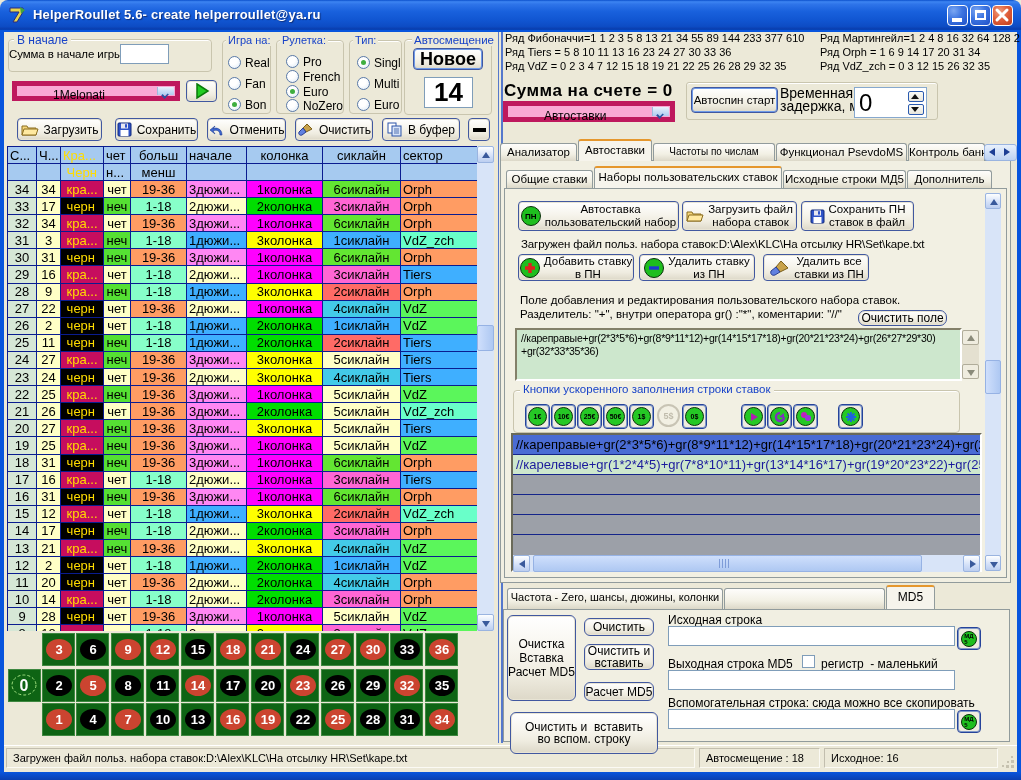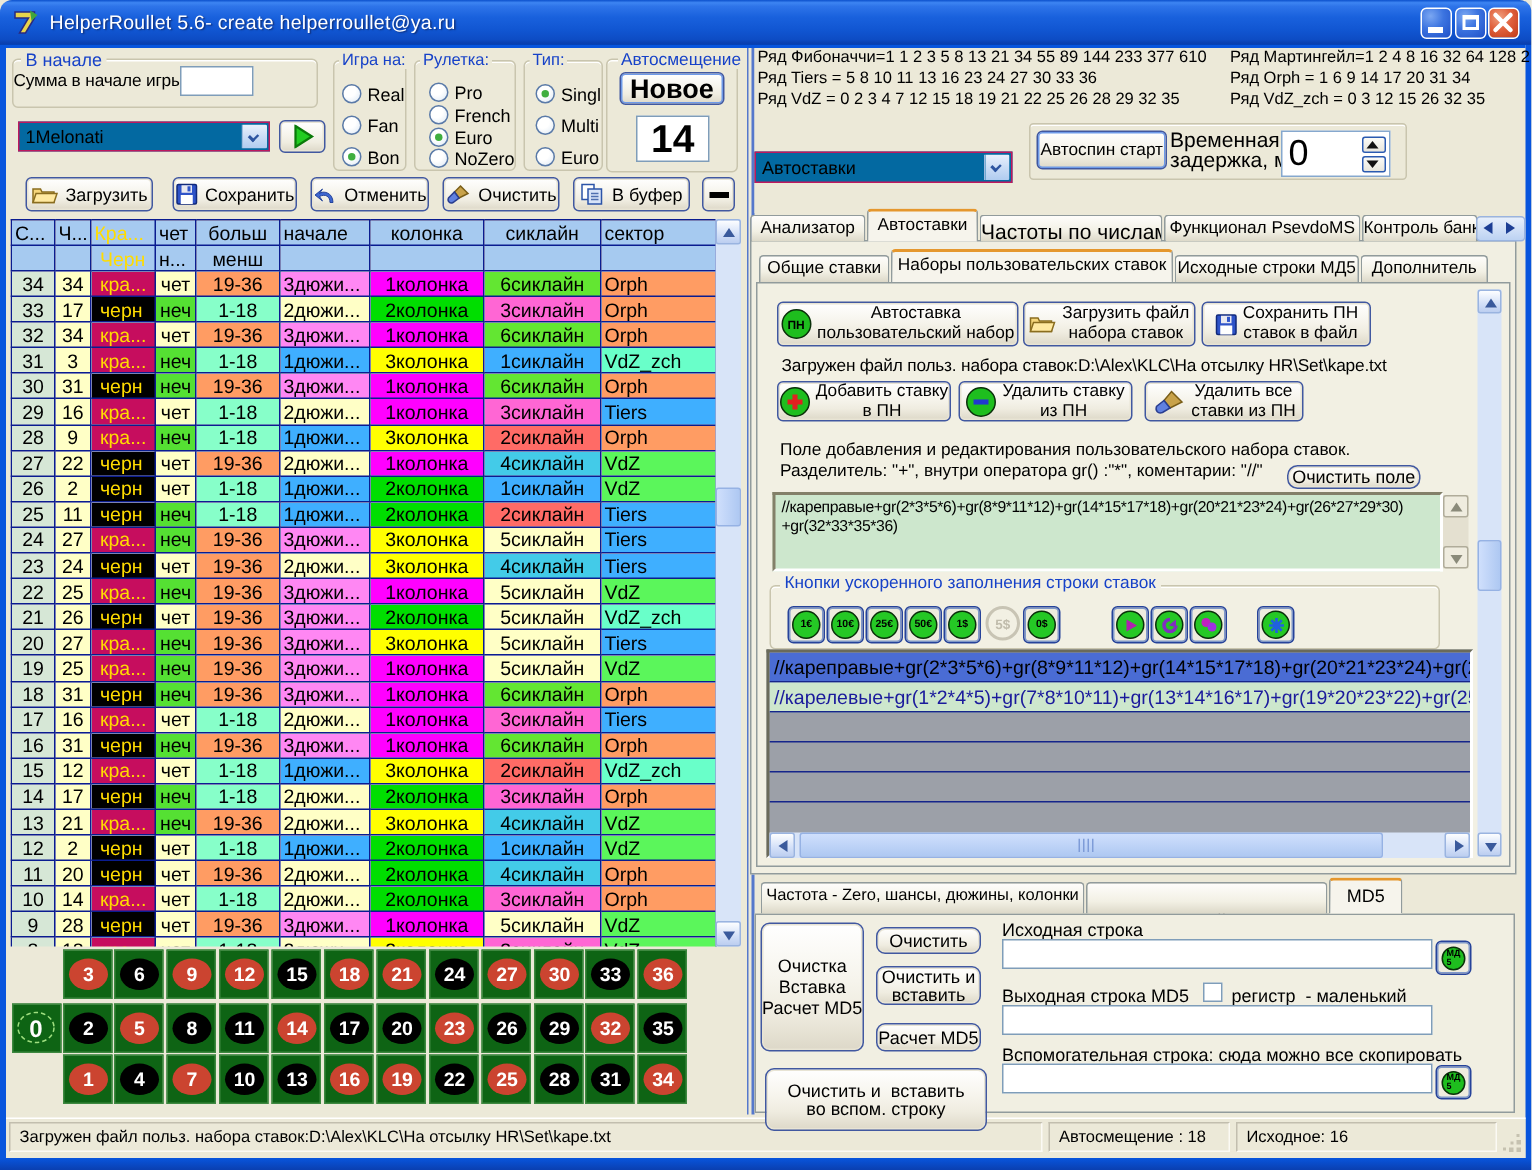--- a/index.html
+++ b/index.html
@@ -2,40 +2,40 @@
 <html><head><meta charset="utf-8">
 <style>
 *{margin:0;padding:0;box-sizing:border-box;}
 html,body{width:1021px;height:780px;overflow:hidden;}
 body{font-family:"Liberation Sans",sans-serif;font-size:11px;color:#000;}
 #win{position:absolute;left:0;top:0;width:1021px;height:780px;background:#ECE9D8;overflow:hidden;}
 .ab{position:absolute;}
 
 #tb{left:0;top:0;width:1021px;height:30px;border-radius:8px 8px 0 0;
 background:linear-gradient(180deg,#0B50CC 0%,#3D85F2 6%,#2E74E9 14%,#1961DD 38%,#1156D2 66%,#0D4CC4 88%,#0A3FB0 96%,#0443B8 100%);}
-#tb .txt{position:absolute;left:33px;top:7px;font-size:13px;font-weight:normal;color:#fff;text-shadow:1px 1px 1px #10307A;letter-spacing:.2px;}
+#tb .txt{position:absolute;left:33px;top:7px;font-size:13px;font-weight:bold;color:#fff;text-shadow:1px 1px 1px #10307A;letter-spacing:.2px;}
 .wbtn{position:absolute;top:5px;width:21px;height:21px;border-radius:4px;border:1px solid #fff;}
 .wbtn.bl{background:radial-gradient(circle at 30% 25%,#7BA7F2 0%,#3C74E0 45%,#1F50C8 100%);}
 .wbtn.rd{background:radial-gradient(circle at 35% 30%,#F0A080 0%,#E0603C 45%,#C03A18 100%);}
 
 .wb{background:#0855DD;}
 
 .gb{border:1px solid #C9C5AE;border-radius:4px;box-shadow:0 1px 0 #fff inset;}
 
 .btn{background:linear-gradient(180deg,#FFFFFF 0%,#F6F4EC 45%,#EFECE0 70%,#DDD8C8 100%);border:1px solid #4158A0;border-radius:4px;box-shadow:0 0 0 1px #E8E4D4 inset;display:flex;align-items:center;justify-content:center;text-align:center;white-space:nowrap;}
 .btn.def{box-shadow:0 0 0 1px #6E9AE8 inset;}
 
 .inp{background:#fff;border:1px solid #7F9DB9;}
 .sunk{background:#fff;border-top:2px solid #838069;border-left:2px solid #838069;border-right:2px solid #FFFFFF;border-bottom:2px solid #FFFFFF;}
 
 .rad{width:13px;height:13px;border-radius:50%;border:1px solid #5A7AA8;background:radial-gradient(circle at 35% 30%,#FFFFFF 40%,#DCE8F4 100%);}
 .rad.on::after{content:"";position:absolute;left:3px;top:3px;width:5px;height:5px;border-radius:50%;background:#3FAE3F;}
 .rlbl{font-size:12px;}
 
-.cmb{background:#0369a1;border:1px solid #be185d;}
+.cmb{background:#f9a8d4;border:5px solid #be185d;padding-left:32px;}
 .cmbb{position:absolute;right:1px;top:1px;bottom:1px;width:17px;background:linear-gradient(180deg,#E9F1FC,#CBDDF6 50%,#B0CCF0);border-left:1px solid #9DBBDF;border-radius:0 1px 1px 0;}
 .chev{position:absolute;left:4px;top:5px;width:6px;height:6px;border-left:2px solid #2C54A0;border-bottom:2px solid #2C54A0;transform:rotate(-45deg) scale(1,.8);}
 
 .tab{position:absolute;border:1px solid #919B9C;border-bottom:none;border-radius:3px 3px 0 0;background:linear-gradient(180deg,#FEFDFB,#F2F0E4 60%,#DCD8C8);text-align:center;white-space:nowrap;overflow:hidden;}
 .tab.act{background:#F6F4EC;border-top:2px solid #E5972D;z-index:5;}
 .page{position:absolute;border:1px solid #919B9C;background:#F1EFE2;}
 
 .sb{background:#D8E4F8;}
 .sbb{position:absolute;background:linear-gradient(180deg,#FDFEFF,#D3E0F8 60%,#BCCEF0);border:1px solid #9AB4E0;border-radius:2px;}
 .thumb{position:absolute;background:linear-gradient(90deg,#CFDFFC,#AEC8F2);border:1px solid #96B2E4;border-radius:2px;}
@@ -636,40 +636,41 @@
         <rect x="5" y="5" width="2" height="2"></rect>
       </g>
     </svg>
 <div class="ab" style="left:503px;top:32px;width:510px;height:110px;background:#ECE9D8"></div>
 <div class="ab" style="left:505px;top:32px;font-size:11px;white-space:nowrap">Ряд Фибоначчи=1 1 2 3 5 8 13 21 34 55 89 144 233 377 610</div>
 <div class="ab" style="left:820px;top:32px;font-size:11px;white-space:nowrap">Ряд Мартингейл=1 2 4 8 16 32 64 128 2</div>
 <div class="ab" style="left:505px;top:46px;font-size:11px;white-space:nowrap">Ряд Tiers = 5 8 10 11 13 16 23 24 27 30 33 36</div>
 <div class="ab" style="left:820px;top:46px;font-size:11px;white-space:nowrap">Ряд Orph = 1 6 9 14 17 20 31 34</div>
 <div class="ab" style="left:505px;top:60px;font-size:11px;white-space:nowrap">Ряд VdZ = 0 2 3 4 7 12 15 18 19 21 22 25 26 28 29 32 35</div>
 <div class="ab" style="left:820px;top:60px;font-size:11px;white-space:nowrap">Ряд VdZ_zch = 0 3 12 15 26 32 35</div>
+<div class="ab" style="left:504px;top:81px;font-size:17px;font-weight:bold;letter-spacing:.5px">Сумма на счете = 0</div>
 <div class="ab cmb" style="left:503px;top:101px;width:172px;height:21px">
       <div style="padding:3px 0 0 4px;font-size:12px">Автоставки</div>
       <div class="cmbb">
         <div class="chev"></div>
       </div>
     </div>
 <div class="ab" style="left:686px;top:82px;width:252px;height:38px;border:1px solid #C9C5AE;border-radius:3px;box-shadow:0 1px 0 #fff inset"></div>
 <div class="ab btn def" style="left:691px;top:87px;width:87px;height:26px;font-size:11.5px">Автоспин старт</div>
 <div class="ab" style="left:780px;top:87px;font-size:14px;line-height:13px">Временная<br>задержка, мс</div>
 <div class="ab" style="left:854px;top:87px;width:73px;height:31px;background:#fff;border:1px solid #86A8CE;font-size:24px;line-height:29px;padding-left:4px">0</div>
 <div class="ab" style="left:908px;top:91px;width:16px;height:11px;background:linear-gradient(180deg,#FBFBF7,#E8E6DC);border:1.5px solid #2A5AB0;border-radius:2px">
       <div class="tri" style="left:2px;top:2px;border-left:4px solid transparent;border-right:4px solid transparent;border-bottom:5px solid #111"></div>
     </div>
 <div class="ab" style="left:908px;top:104px;width:16px;height:11px;background:linear-gradient(180deg,#FBFBF7,#E8E6DC);border:1.5px solid #2A5AB0;border-radius:2px">
       <div class="tri" style="left:2px;top:2px;border-left:4px solid transparent;border-right:4px solid transparent;border-top:5px solid #111"></div>
     </div>
 <div class="ab page" style="left:500px;top:160px;width:511px;height:423px"></div>
 <div class="tab" style="left:500px;top:143px;width:77px;height:18px;font-size:11.5px;padding-top:2px">Анализатор</div>
 <div class="tab act" style="left:578px;top:139px;width:74px;height:22px;font-size:11.5px;padding-top:3px">Автоставки</div>
-<div class="tab" style="left:653px;top:143px;width:122px;height:18px;font-size:14px;padding-top:2px">Частоты по числам</div>
+<div class="tab" style="left:653px;top:143px;width:122px;height:18px;font-size:10px;padding-top:2px">Частоты по числам</div>
 <div class="tab" style="left:776px;top:143px;width:131px;height:18px;font-size:11.5px;padding-top:2px">Функционал PsevdoMS</div>
 <div class="tab" style="left:908px;top:143px;width:77px;height:18px;font-size:11.5px;padding-top:2px">Контроль банкрo</div>
 <div class="ab" style="left:984px;top:144px;width:33px;height:17px;background:linear-gradient(180deg,#E8F0FC,#BCD2F2);border-radius:3px;border:1px solid #9AB4E0"></div>
 <div class="tri ab" style="left:989px;top:148px;border-top:4px solid transparent;border-bottom:4px solid transparent;border-right:6px solid #1C3E94"></div>
 <div class="tri ab" style="left:1004px;top:148px;border-top:4px solid transparent;border-bottom:4px solid transparent;border-left:6px solid #1C3E94"></div>
 <div class="ab page" style="left:504px;top:188px;width:503px;height:390px;background:#F2F0E3"></div>
 <div class="tab" style="left:506px;top:170px;width:87px;height:18px;font-size:11.5px;padding-top:2px">Общие ставки</div>
 <div class="tab act" style="left:594px;top:166px;width:188px;height:22px;font-size:11.5px;padding-top:3px">Наборы пользовательских ставок</div>
 <div class="tab" style="left:783px;top:170px;width:123px;height:18px;font-size:11.5px;padding-top:2px">Исходные строки МД5</div>
 <div class="tab" style="left:907px;top:170px;width:85px;height:18px;font-size:11.5px;padding-top:2px">Дополнитель</div>

